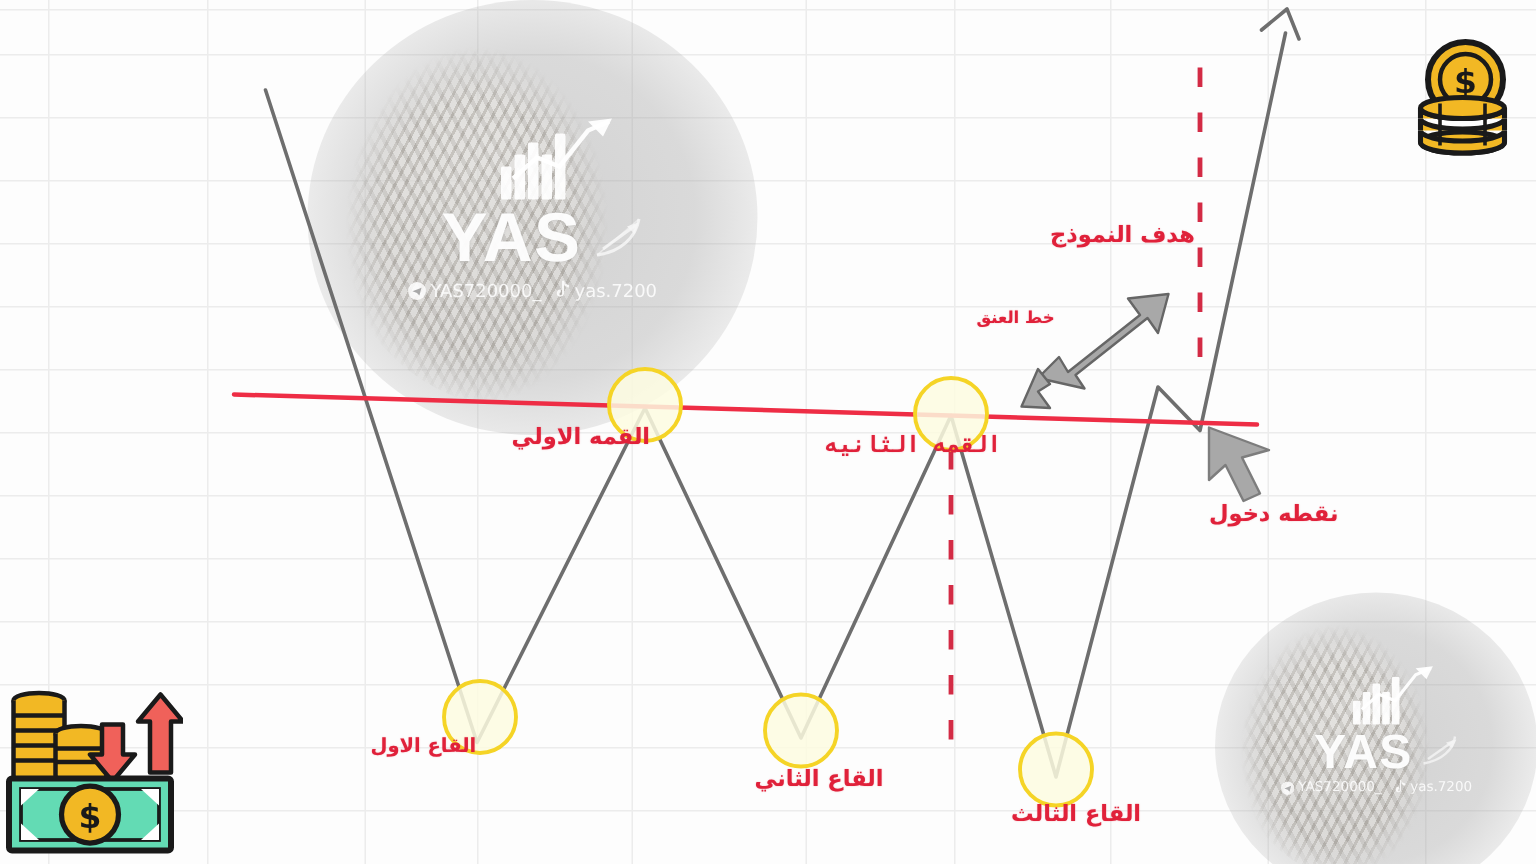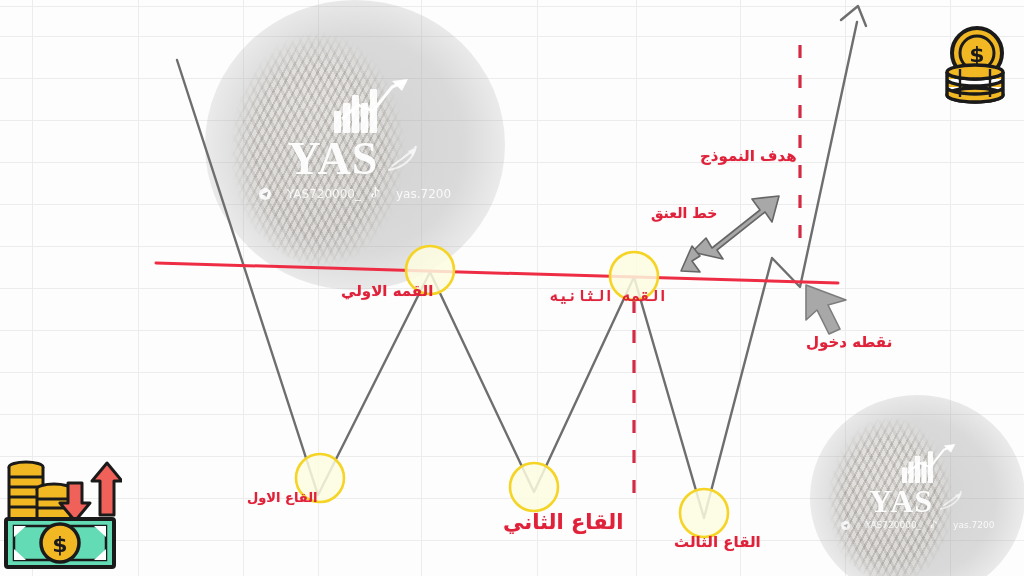--- a/index.html
+++ b/index.html
@@ -33,26 +33,27 @@
     -webkit-mask-image:radial-gradient(ellipse 45% 60% at 38% 52%, #000 55%, transparent 78%);
             mask-image:radial-gradient(ellipse 45% 60% at 38% 52%, #000 55%, transparent 78%);
     opacity:.55;filter:blur(.4px);
   }
   .wm .logo{position:absolute;left:0;right:0;top:0;bottom:0;display:flex;flex-direction:column;
             align-items:center;justify-content:center;}
   .wm .bars{display:flex;align-items:flex-end;gap:2px;position:relative;}
   .wm .bars i{display:block;background:rgba(255,255,255,.92);width:7px;border-radius:1px;}
   .wm .yas{
     color:rgba(255,255,255,.95);font-weight:bold;letter-spacing:1px;
-    font-family:Liberation Serif, serif;line-height:.95;
+    font-family:Liberation Sans, sans-serif;line-height:.95;
     text-shadow:0 0 2px rgba(140,140,140,.35);
+    padding-left:16px;
   }
   .wm .handles{display:flex;align-items:center;gap:8px;color:rgba(255,255,255,.85);
                font-family:"DejaVu Sans", sans-serif;white-space:nowrap;}
-  .wm .handles .h-item{display:flex;align-items:center;gap:16px;}
+  .wm .handles .h-item{display:flex;align-items:center;gap:3px;}
 
   
   .lbl{
     position:absolute;color:#e0213a;font-weight:bold;
     font-family:"DejaVu Sans", sans-serif;
     direction:rtl;unicode-bidi:bidi-override;white-space:nowrap;
     text-shadow:0 0 1px rgba(224,33,58,.35);
   }
 
   
@@ -195,23 +196,23 @@
       <polygon points="692,252 706,238 712,248 760,210 752,199 779,196 772,222 765,212 717,250 723,259" fill="#a8a8a8" stroke="#666" stroke-width="1.6" stroke-linejoin="round"></polygon>
       <polygon points="681,271 692,246 700,256 692,261 700,272" fill="#a8a8a8" stroke="#666" stroke-width="1.6" stroke-linejoin="round"></polygon>
     </g>
 
     <polygon points="806,285 846,300 828,305 840,329 829,334 817,310 806,320" fill="#a8a8a8" stroke="#7d7d7d" stroke-width="1.6" stroke-linejoin="round"></polygon>
   </svg>
 
   <div class="lbl" style="left:341px;top:282px;font-size:15px;">القمه الاولي</div>
   <div class="lbl" style="left:550px;top:287px;font-size:15px;font-family:Liberation Mono, monospace;">القمه الثانيه</div>
   <div class="lbl" style="left:247px;top:490px;font-size:13px;">القاع الاول</div>
-  <div class="lbl" style="left:503px;top:510px;font-size:21px;">القاع الثاني</div>
+  <div class="lbl" style="left:503px;top:510px;font-size:15px;">القاع الثاني</div>
   <div class="lbl" style="left:674px;top:533px;font-size:15px;">القاع الثالث</div>
-  <div class="lbl" style="left:651px;top:205px;font-size:14px;">خط العنق</div>
+  <div class="lbl" style="left:651px;top:205px;font-size:11px;">خط العنق</div>
   <div class="lbl" style="left:700px;top:147px;font-size:15px;">هدف النموذج</div>
   <div class="lbl" style="left:806px;top:333px;font-size:15px;">نقطه دخول</div>
 
   <svg class="icon" style="left:937px;top:25px;" width="76" height="80" viewBox="0 0 76 80">
     <circle cx="40" cy="28" r="25" fill="#f2b824" stroke="#1a1a1a" stroke-width="4"></circle>
     <circle cx="40" cy="28" r="17" fill="none" stroke="#1a1a1a" stroke-width="3"></circle>
     <text x="40" y="37" text-anchor="middle" font-family="DejaVu Sans, sans-serif" font-size="22" font-weight="bold" fill="#1a1a1a">$</text>
     <g stroke="#1a1a1a" stroke-width="3.4" fill="#f2b824">
       <ellipse cx="38" cy="70" rx="28" ry="7"></ellipse>
       <path d="M10 70 L10 62 A28 7 0 0 0 66 62 L66 70 A28 7 0 0 1 10 70 Z"></path>

